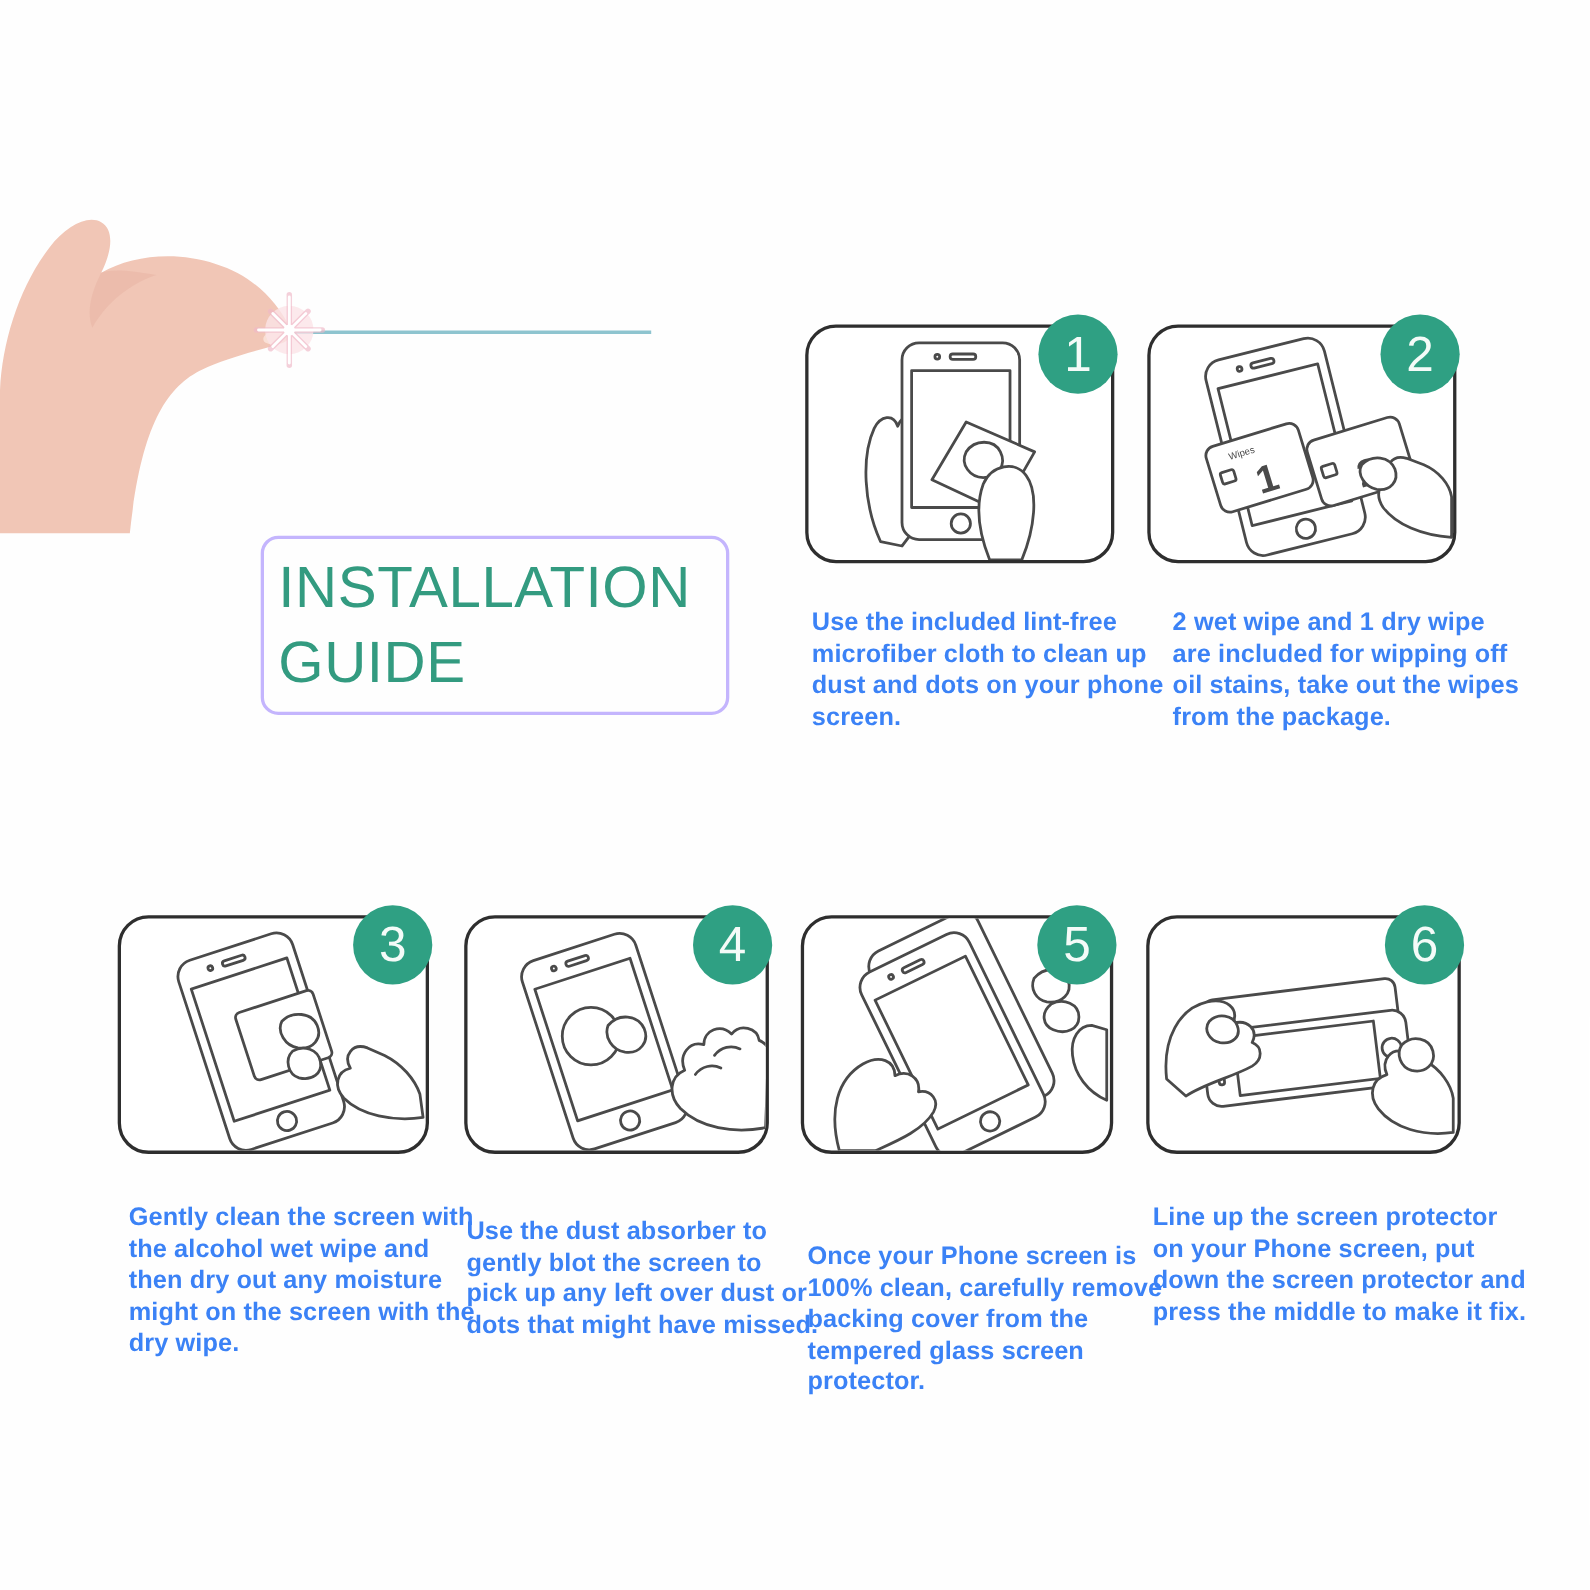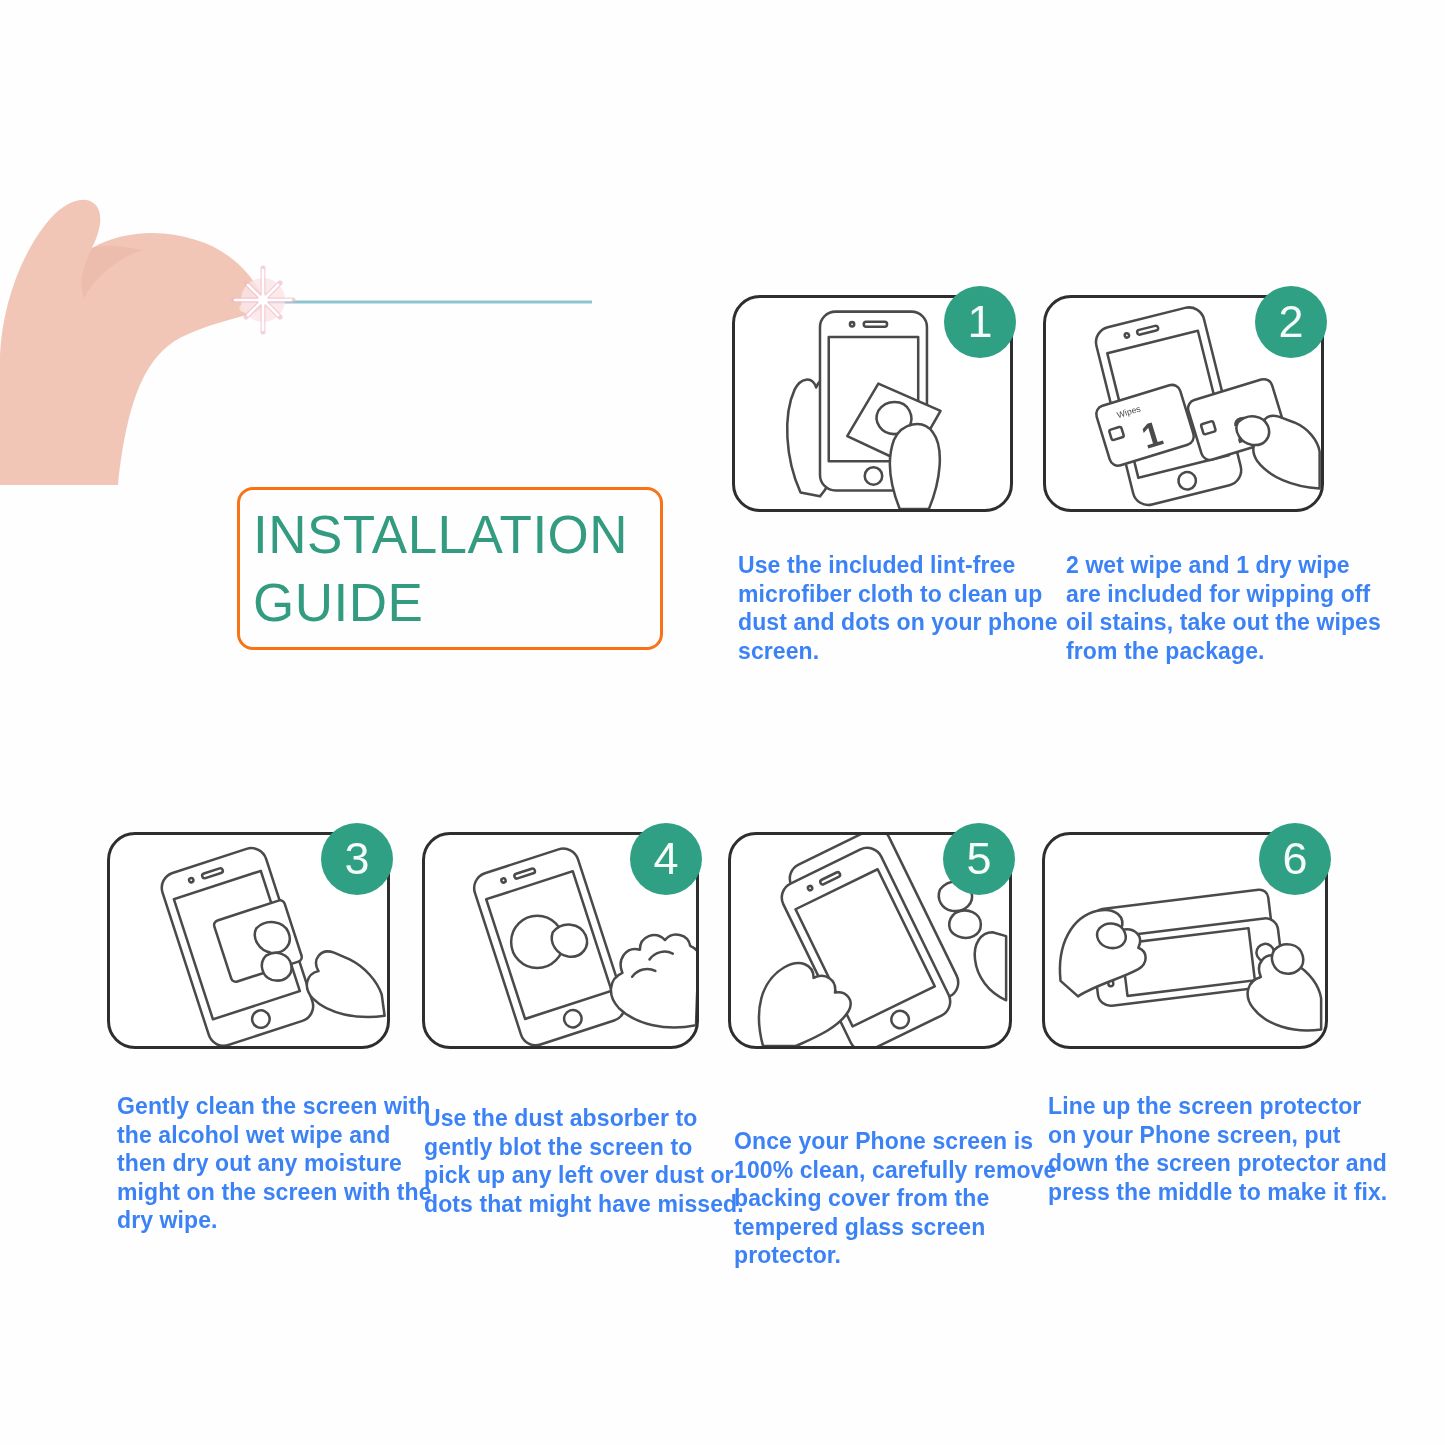--- a/index.html
+++ b/index.html
@@ -3,21 +3,21 @@
 <meta charset="utf-8">
 <style>
   html,body{margin:0;padding:0;background:#ffffff;}
   .canvas{
     position:relative;width:1445px;height:1445px;background:#fefefe;overflow:hidden;
     font-family:"Liberation Sans", sans-serif;
   }
   
   .title-box{
     position:absolute;left:237px;top:487px;width:426px;height:163px;
-    border:3px solid #f97316;border-radius:16px;box-sizing:border-box;
+    border:3px solid #c4b5fd;border-radius:16px;box-sizing:border-box;
     display:flex;flex-direction:column;justify-content:center;padding-left:13px;
   }
   .title-line{
     color:#339b80;font-size:53px;line-height:1.28;font-weight:400;letter-spacing:.5px;
     white-space:nowrap;
   }
   
   .step-box{
     position:absolute;background:#fff;border:3px solid #2e2e2e;border-radius:28px;
     box-sizing:border-box;

